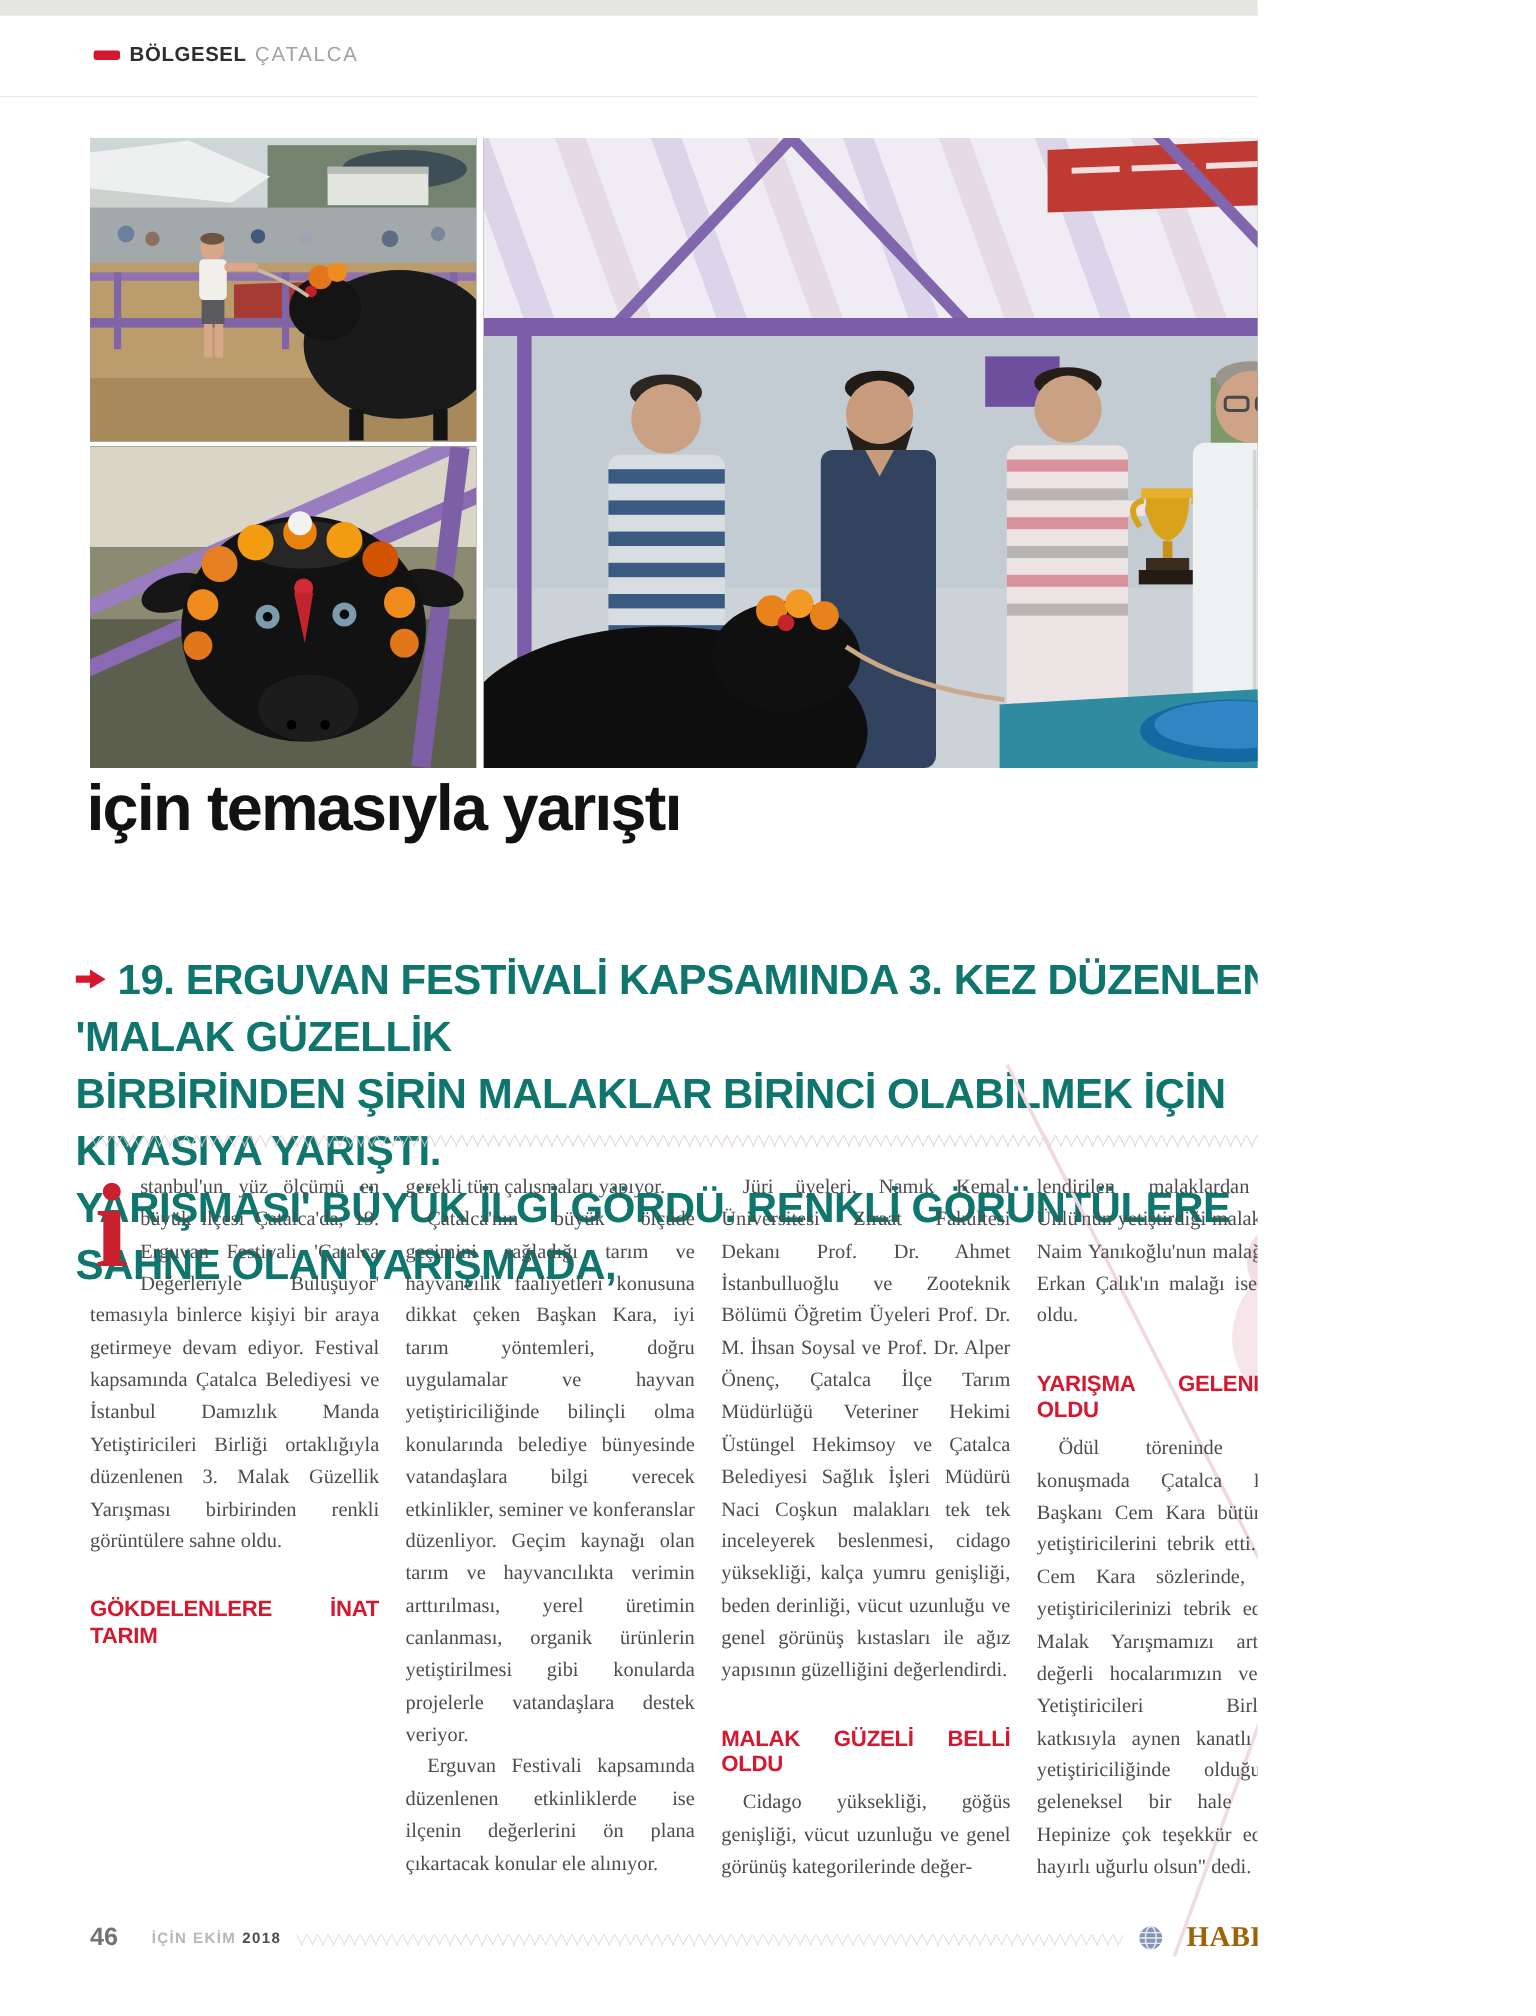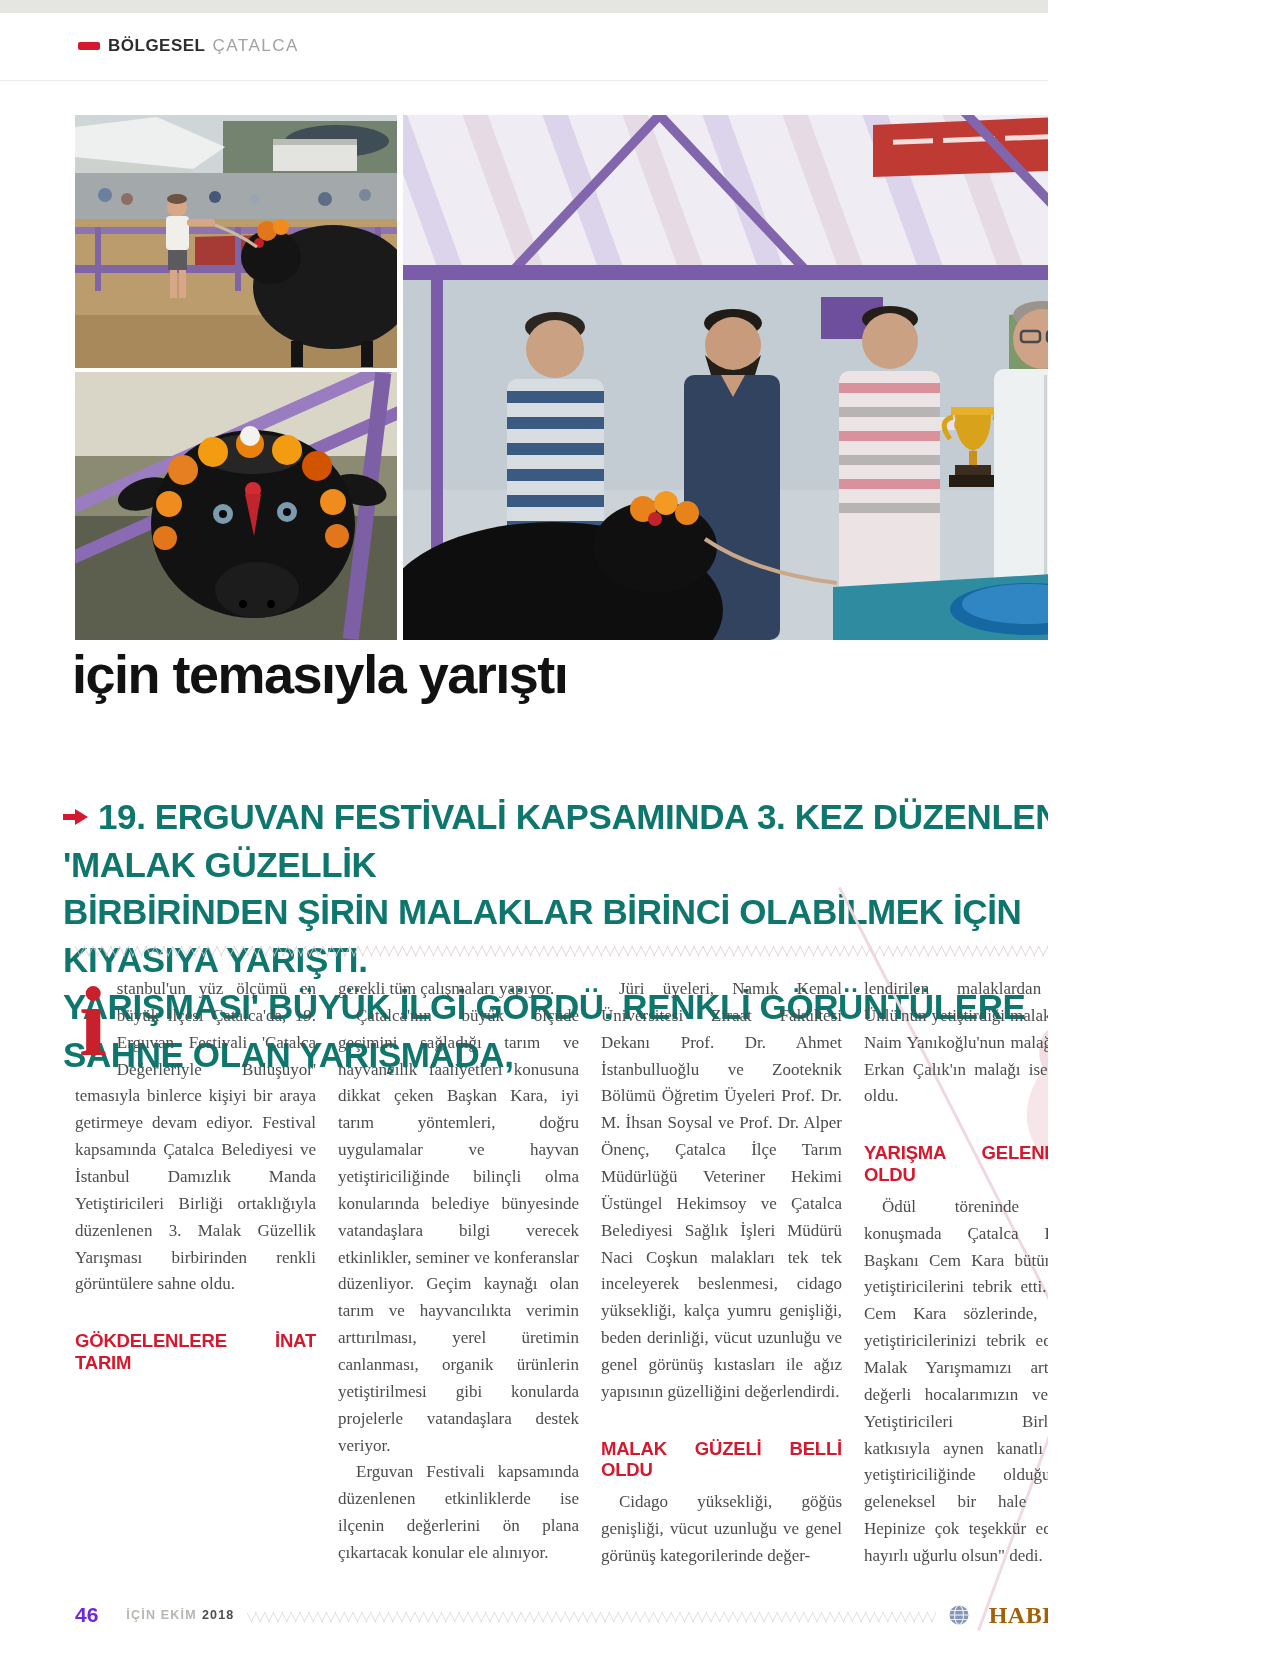--- a/index.html
+++ b/index.html
@@ -58,21 +58,21 @@
   .col p.noindent { text-indent:0; }
   .colhead { font-family:"Liberation Sans", sans-serif; font-weight:bold; font-size:18.5px;
     color:#d5182d; margin:32px 0 9px 0; letter-spacing:-0.2px; line-height:1.15; }
   .dropcap { float:left; font-family:"Liberation Serif", serif; font-weight:bold;
     font-size:100px; line-height:0.72; color:#c9202e; margin:10px 10px 0 4px; }
   .endmark { color:#c9202e; font-size:14px; margin-left:5px; font-family:"DejaVu Sans", sans-serif; }
 
   
   .footer { position:absolute; left:75px; top:1598px; width:1135px; height:34px;
     display:flex; align-items:center; font-family:"Liberation Sans", sans-serif; }
-  .page-num { font-weight:bold; font-size:21px; color:#6d28d9; margin-right:28px; }
+  .page-num { font-weight:bold; font-size:21px; color:#737373; margin-right:28px; }
   .issue { font-size:12.5px; font-weight:bold; color:#b9b6b1; letter-spacing:1.2px; white-space:nowrap; }
   .issue .year { color:#514e49; margin-left:5px; }
   .footer-zig { flex:1; height:11px; color:#dcdad6; margin:4px 12px 0 12px; }
   .brand { display:flex; align-items:center; white-space:nowrap; }
   .brand-name { font-family:"Liberation Serif", serif; font-weight:bold; font-size:24px;
     color:#a16207; letter-spacing:0.5px; margin-left:19px; }
   .footer-zig-end { width:70px; height:11px; color:#dcdad6; margin:4px 0 0 10px; }
 </style>
 </head>
 <body>

